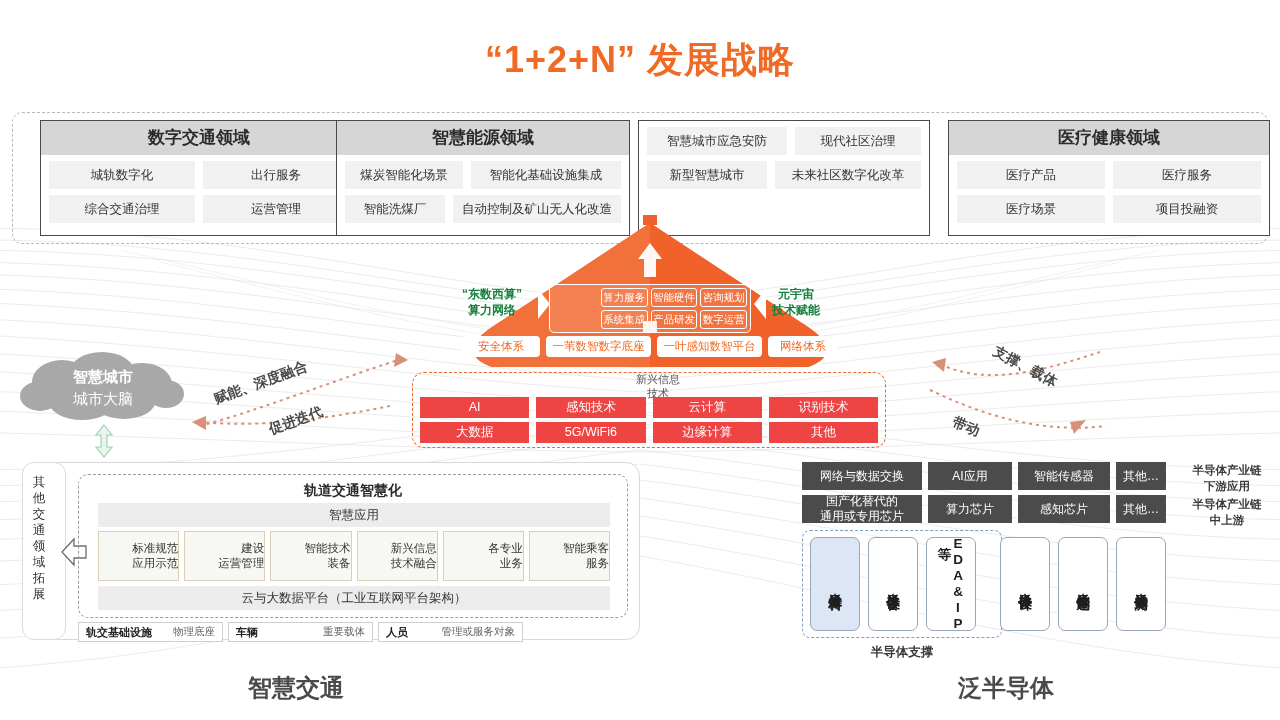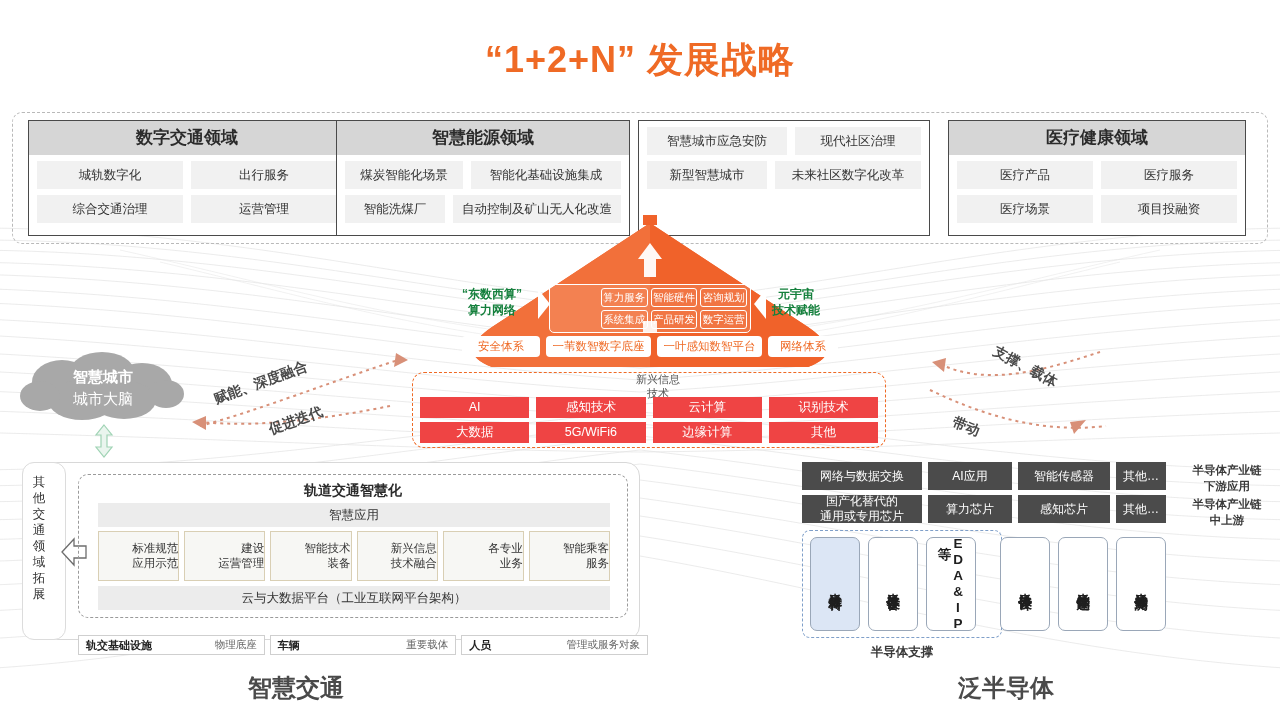--- a/index.html
+++ b/index.html
@@ -124,21 +124,21 @@
   .rail-cells{position:absolute;left:98px;top:531px;width:512px;display:flex;gap:5px;}
   .rail-cell{
     flex:1;height:50px;background:#f7f7f4;border:1px solid #d9cfb4;
     display:flex;flex-direction:column;align-items:flex-end;justify-content:center;
     font-size:11.5px;color:#333;line-height:1.3;text-align:center;box-sizing:border-box;
   }
   .rail-cloud{
     position:absolute;left:98px;top:586px;width:512px;height:24px;line-height:24px;
     background:#ececec;text-align:center;font-size:12.5px;color:#333;
   }
-  .rail-foot{position:absolute;left:78px;top:635px;width:570px;display:flex;gap:5px;}
+  .rail-foot{position:absolute;left:78px;top:622px;width:445px;display:flex;gap:5px;}
   .rf-item{
     flex:1;height:20px;border:1px solid #cfcfcf;display:flex;align-items:center;
     justify-content:space-between;padding:0 7px;box-sizing:border-box;background:#fff;
   }
   .rf-k{font-size:11px;font-weight:bold;color:#222;}
   .rf-v{font-size:10.5px;color:#666;}
 
   .other-box{
     position:absolute;left:22px;top:462px;width:44px;height:178px;
     border:1px solid #dcdcdc;border-radius:12px;background:#fff;box-sizing:border-box;
@@ -222,21 +222,21 @@
     <g fill="none" stroke="#e6e6e6" stroke-width="0.7" opacity="0.8">
       <path d="M120,250 C 300,290 420,330 640,345 C 860,330 980,290 1160,250"></path>
       <path d="M160,262 C 320,300 440,338 640,352 C 840,338 960,300 1120,262"></path>
     </g>
   </svg>
 
   <div class="title">“1+2+N” 发展战略</div>
 
   <div class="top-dash"></div>
 
-  <div class="domain-card" style="left:28px;width:318px;">
+  <div class="domain-card" style="left:40px;width:318px;">
     <div class="dc-head">数字交通领域</div>
     <div class="dc-rows">
       <div class="dc-row">
         <div class="dc-cell">城轨数字化</div>
         <div class="dc-cell">出行服务</div>
       </div>
       <div class="dc-row">
         <div class="dc-cell">综合交通治理</div>
         <div class="dc-cell">运营管理</div>
       </div>
@@ -263,21 +263,21 @@
         <div class="dc-cell" style="flex:0 0 140px;">智慧城市应急安防</div>
         <div class="dc-cell">现代社区治理</div>
       </div>
       <div class="dc-row">
         <div class="dc-cell" style="flex:0 0 120px;">新型智慧城市</div>
         <div class="dc-cell">未来社区数字化改革</div>
       </div>
     </div>
   </div>
 
-  <div class="domain-card" style="left:948px;width:298px;">
+  <div class="domain-card" style="left:948px;width:322px;">
     <div class="dc-head">医疗健康领域</div>
     <div class="dc-rows">
       <div class="dc-row">
         <div class="dc-cell">医疗产品</div>
         <div class="dc-cell">医疗服务</div>
       </div>
       <div class="dc-row">
         <div class="dc-cell">医疗场景</div>
         <div class="dc-cell">项目投融资</div>
       </div>

